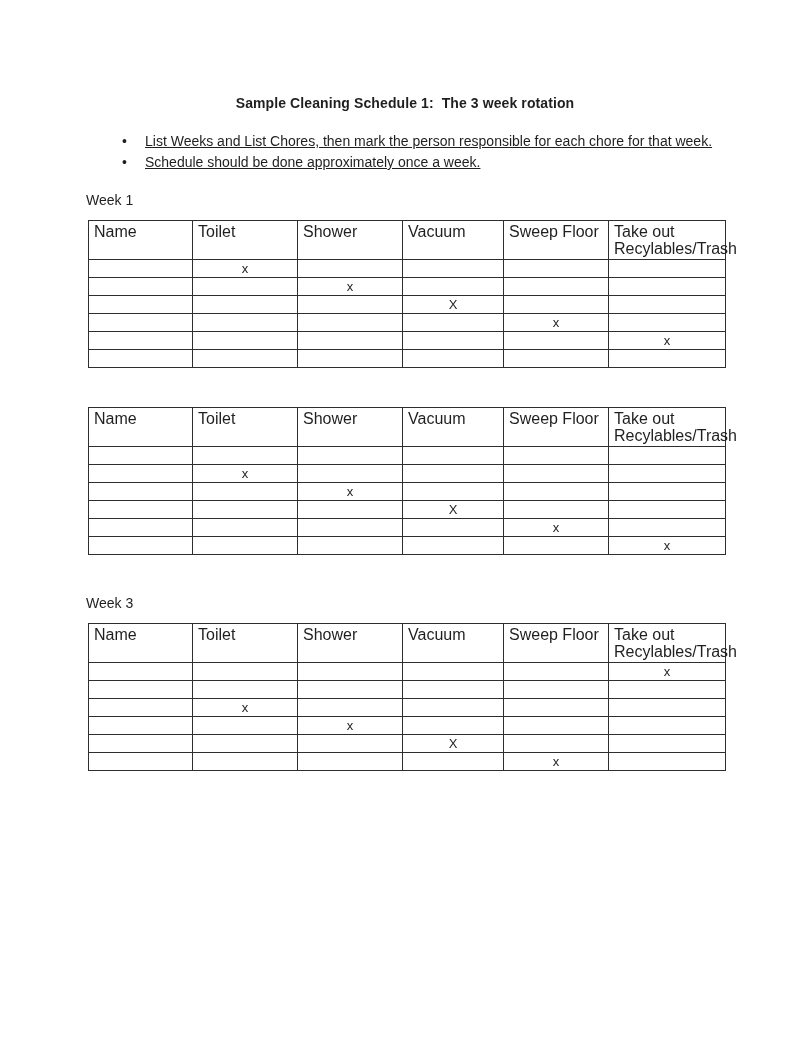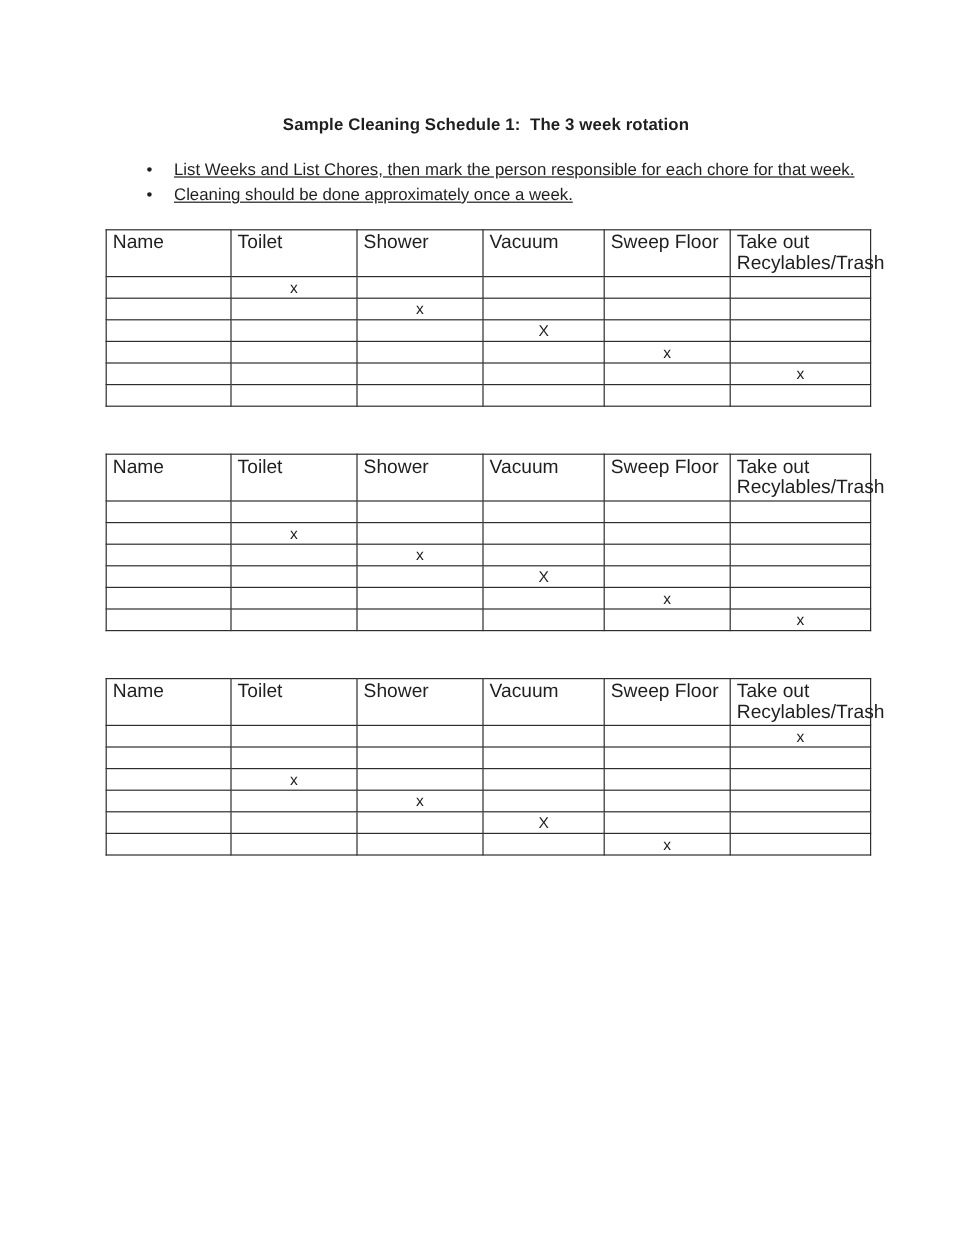--- a/index.html
+++ b/index.html
@@ -93,24 +93,25 @@
     vertical-align:middle;
   }
 </style>
 </head>
 <body>
 
 <div class="page">
   <h1 class="title">Sample Cleaning Schedule 1:  The 3 week rotation</h1>
   <ul class="bullets">
     <li>List Weeks and List Chores, then mark the person responsible for each chore for that week.</li>
-    <li>Cleaning should be done approximately once a week.</li>
+    <li>Schedule should be done approximately once a week.</li>
   </ul>
   <div id="weeks-container">
       <section class="week-block first">
+        <div class="week-label">Week 1</div>
         <table class="schedule-table">
           <colgroup>
             <col class="c0">
             <col class="c1">
             <col class="c2">
             <col class="c3">
             <col class="c4">
             <col class="c5">
           </colgroup>
           <thead>
@@ -243,20 +244,21 @@
               <td></td>
               <td></td>
               <td></td>
               <td></td>
               <td>x</td>
             </tr>
           </tbody>
         </table>
       </section>
       <section class="week-block">
+        <div class="week-label">Week 3</div>
         <table class="schedule-table">
           <colgroup>
             <col class="c0">
             <col class="c1">
             <col class="c2">
             <col class="c3">
             <col class="c4">
             <col class="c5">
           </colgroup>
           <thead>

